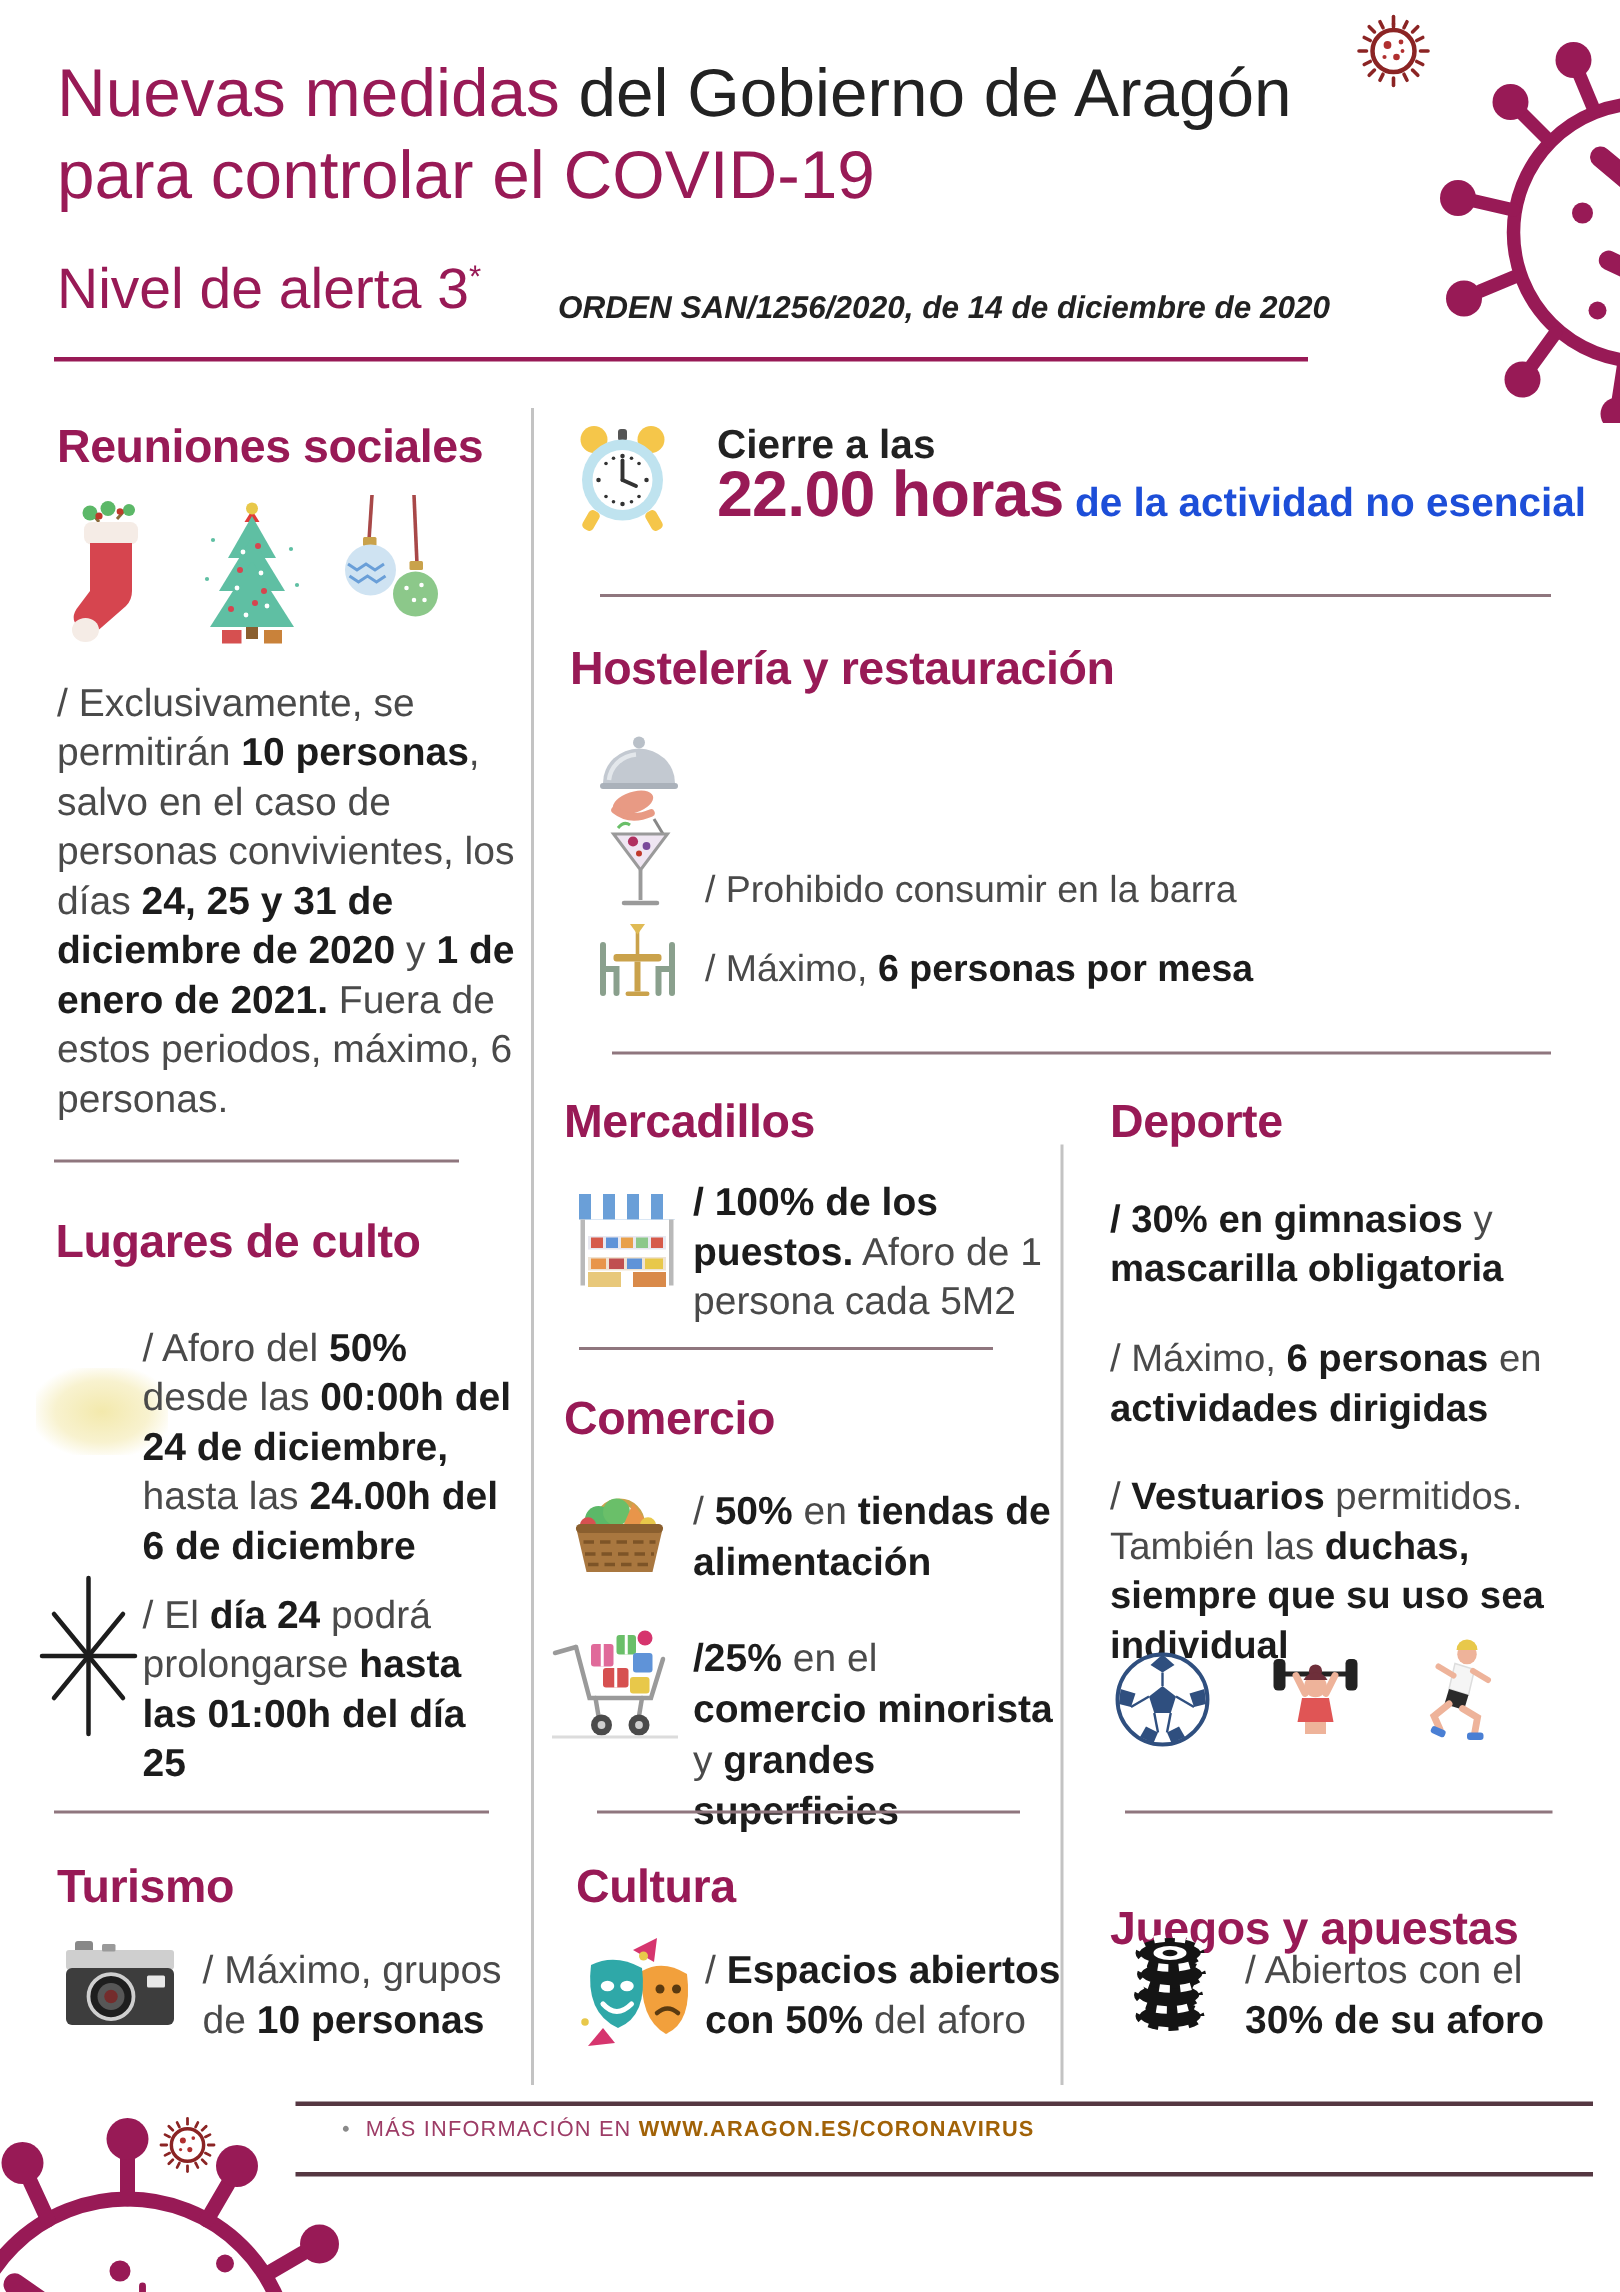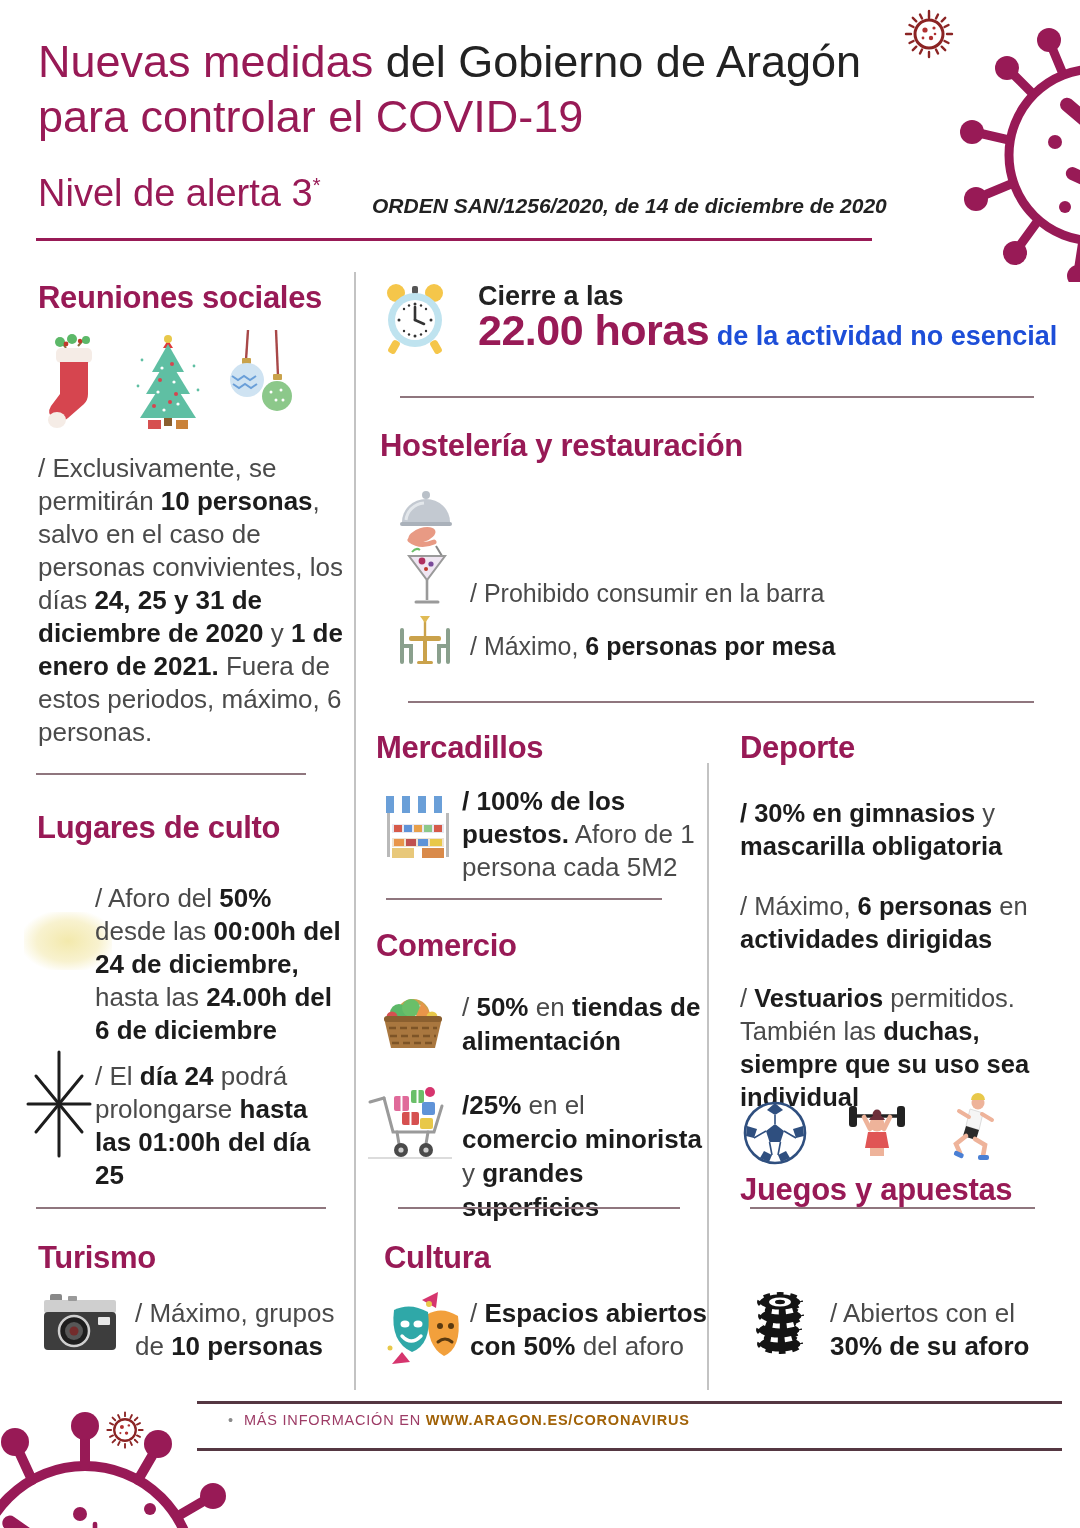--- a/index.html
+++ b/index.html
@@ -478,21 +478,21 @@
         <path d="M31,47 L41,53 L39,64"></path>
         <path d="M22,44 L12,52 L16,61"></path>
       </g>
       <rect x="34" y="63" width="11" height="5" rx="2" fill="#4a7fd4"></rect>
       <rect x="10" y="60" width="10" height="5" rx="2" transform="rotate(24 15 62)" fill="#4a7fd4"></rect>
     </svg>
   </span>
 
   <div class="abs divider" style="left:750px;top:1207px;width:285px;"></div>
 
-  <div class="abs sec-title" style="left:740px;top:1172px;text-align:right;">Juegos y apuestas</div>
+  <div class="abs sec-title" style="left:740px;top:1268px;text-align:right;">Juegos y apuestas</div>
 
   <span class="abs icon" style="left:746px;top:1282px;width:68px;height:80px;">
     <svg viewBox="0 0 68 80">
       <g>
         <ellipse cx="34" cy="62" rx="23" ry="10" fill="#141414"></ellipse>
         <ellipse cx="34" cy="62" rx="23" ry="10" fill="none" stroke="#fff" stroke-width="5" stroke-dasharray="7 7"></ellipse>
         <ellipse cx="33" cy="48" rx="23" ry="10" fill="#141414"></ellipse>
         <ellipse cx="33" cy="48" rx="23" ry="10" fill="none" stroke="#fff" stroke-width="5" stroke-dasharray="7 7"></ellipse>
         <ellipse cx="35" cy="34" rx="23" ry="10" fill="#141414"></ellipse>
         <ellipse cx="35" cy="34" rx="23" ry="10" fill="none" stroke="#fff" stroke-width="5" stroke-dasharray="7 7"></ellipse>

